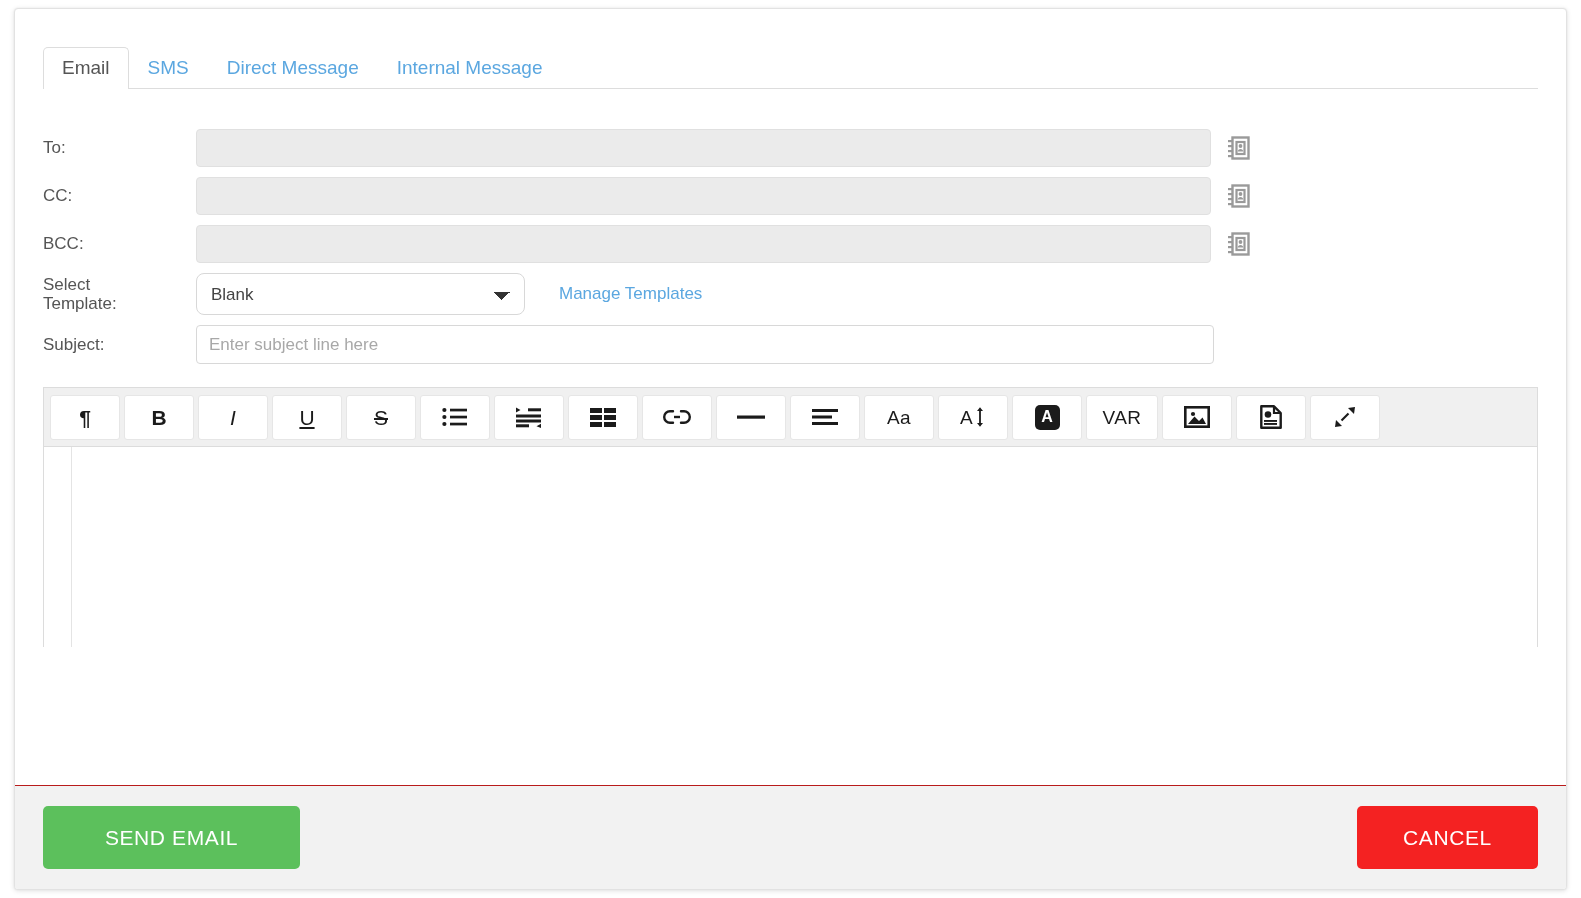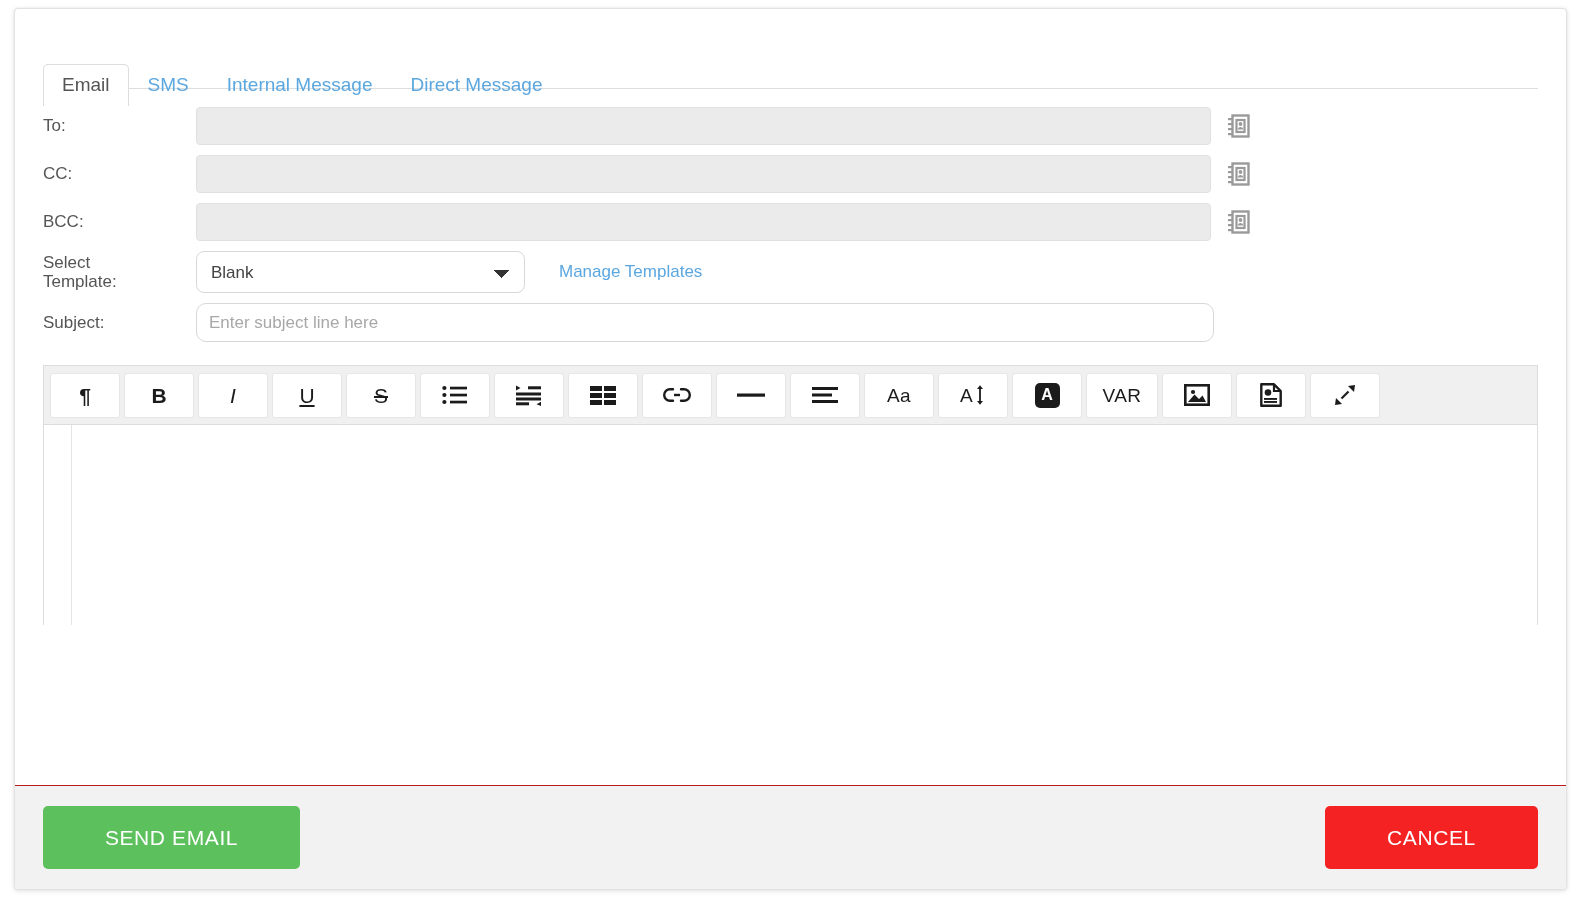--- a/index.html
+++ b/index.html
@@ -33,39 +33,39 @@
   .tab {
     font-size: 19px;
     color: #5ba7e0;
     padding: 9px 18px 10px 18px;
     line-height: 22px;
     cursor: pointer;
     background: transparent;
     border: 1px solid transparent;
     border-bottom: none;
     position: relative;
-    top: 18px;
+    top: 1px;
     white-space: nowrap;
   }
   .tab.active {
     color: #555555;
     background: #ffffff;
     border-color: #dddddd;
     border-top-left-radius: 5px;
     border-top-right-radius: 5px;
   }
 
   
   .form { padding: 0 28px; }
   .row {
     display: flex;
     align-items: center;
     margin-top: 10px;
   }
-  .row.first { margin-top: 18px; }
+  .row.first { margin-top: 40px; }
   .lbl {
     width: 153px;
     flex: 0 0 153px;
     font-size: 17px;
     color: #555555;
     line-height: 20px;
     padding-right: 8px;
   }
   .lbl.two-line { line-height: 19px; }
   .disabled-input {
@@ -118,21 +118,21 @@
     text-align: center;
   }
   input.subject {
     flex: 0 0 1018px;
     width: 1018px;
     height: 39px;
     font-size: 17px;
     color: #555;
     padding: 0 12px;
     border: 1px solid #d8d8d8;
-    border-radius: 10px;
+    border-radius: 4px;
     background: #ffffff;
     outline: none;
   }
   input.subject::placeholder { color: #a8a8a8; }
 
   
   .editor {
     margin: 23px 28px 0 28px;
     border: 1px solid #dcdcdc;
     border-bottom: none;
@@ -212,32 +212,32 @@
     border: none;
     border-radius: 5px;
     color: #ffffff;
     font-size: 21px;
     letter-spacing: .6px;
     cursor: pointer;
     height: 63px;
     font-family: "Liberation Sans", sans-serif;
   }
   .btn-send { background: #5cc05c; width: 257px; }
-  .btn-cancel { background: #f42222; width: 213px; }
+  .btn-cancel { background: #f42222; width: 181px; }
 </style>
 </head>
 <body>
 
 <div id="app">
 
   <div class="tabs">
     <div class="tab active"><span>Email</span></div>
     <div class="tab"><span>SMS</span></div>
+    <div class="tab"><span>Direct Message</span></div>
     <div class="tab"><span>Internal Message</span></div>
-    <div class="tab"><span>Direct Message</span></div>
   </div>
 
   <div class="form">
 
     <div class="row first">
       <div class="lbl">To:</div>
       <div class="disabled-input"></div>
       <div class="addr-btn">
         <svg width="22" height="24" viewBox="0 0 22 24" aria-hidden="true">
           <rect x="4.5" y="1.5" width="16" height="21" fill="#ffffff" stroke="#9a9a9a" stroke-width="2.4"></rect>

